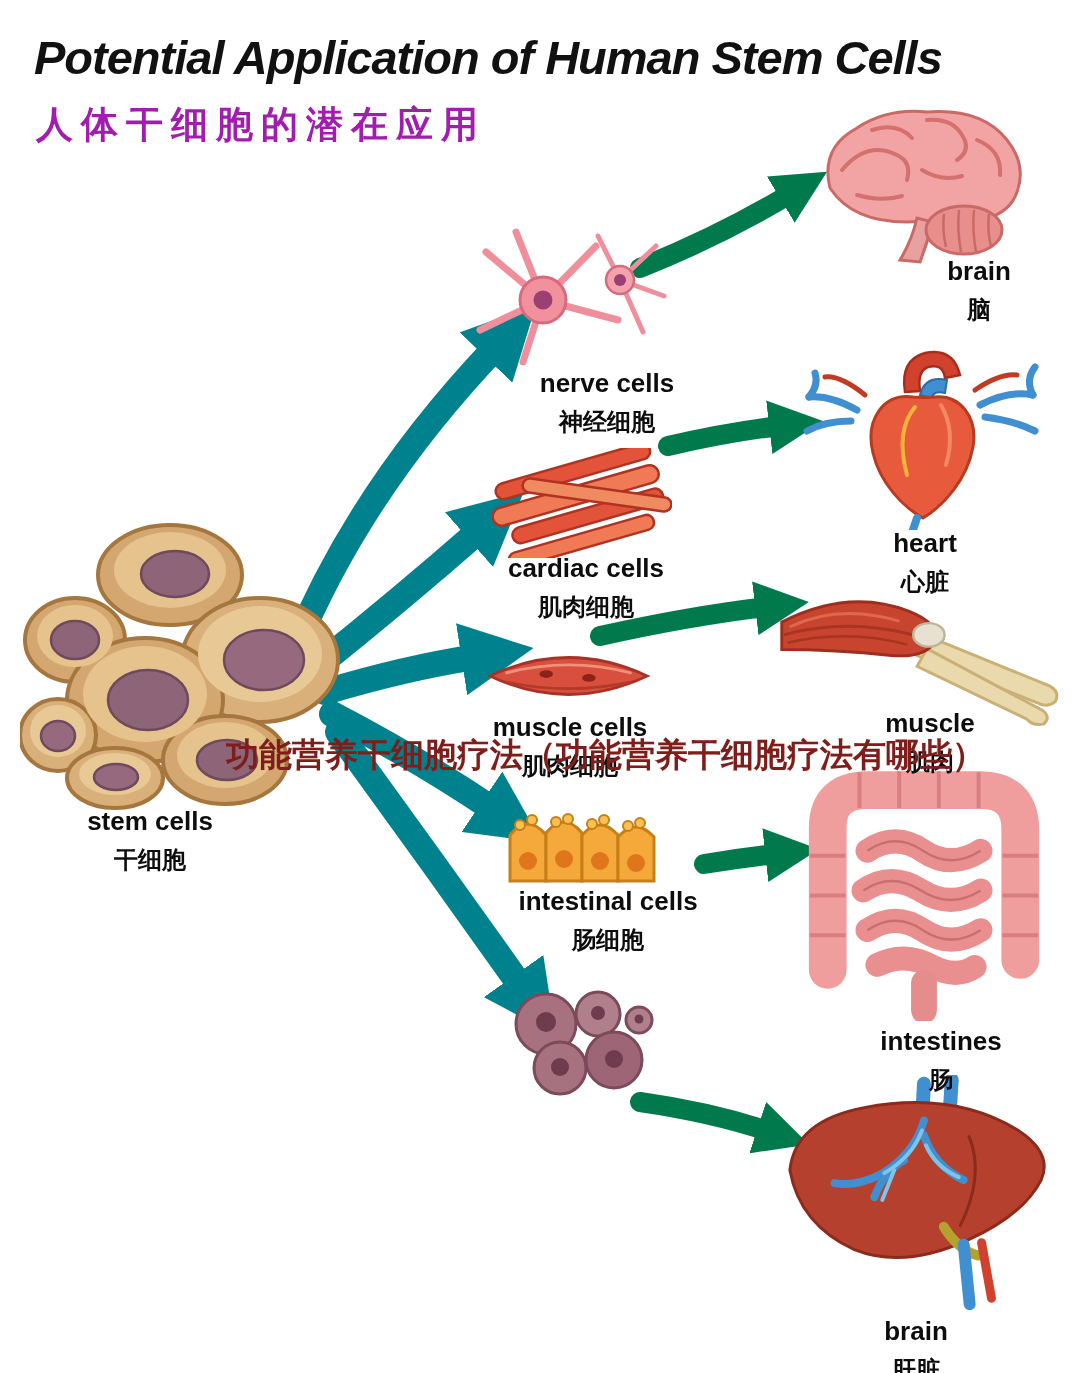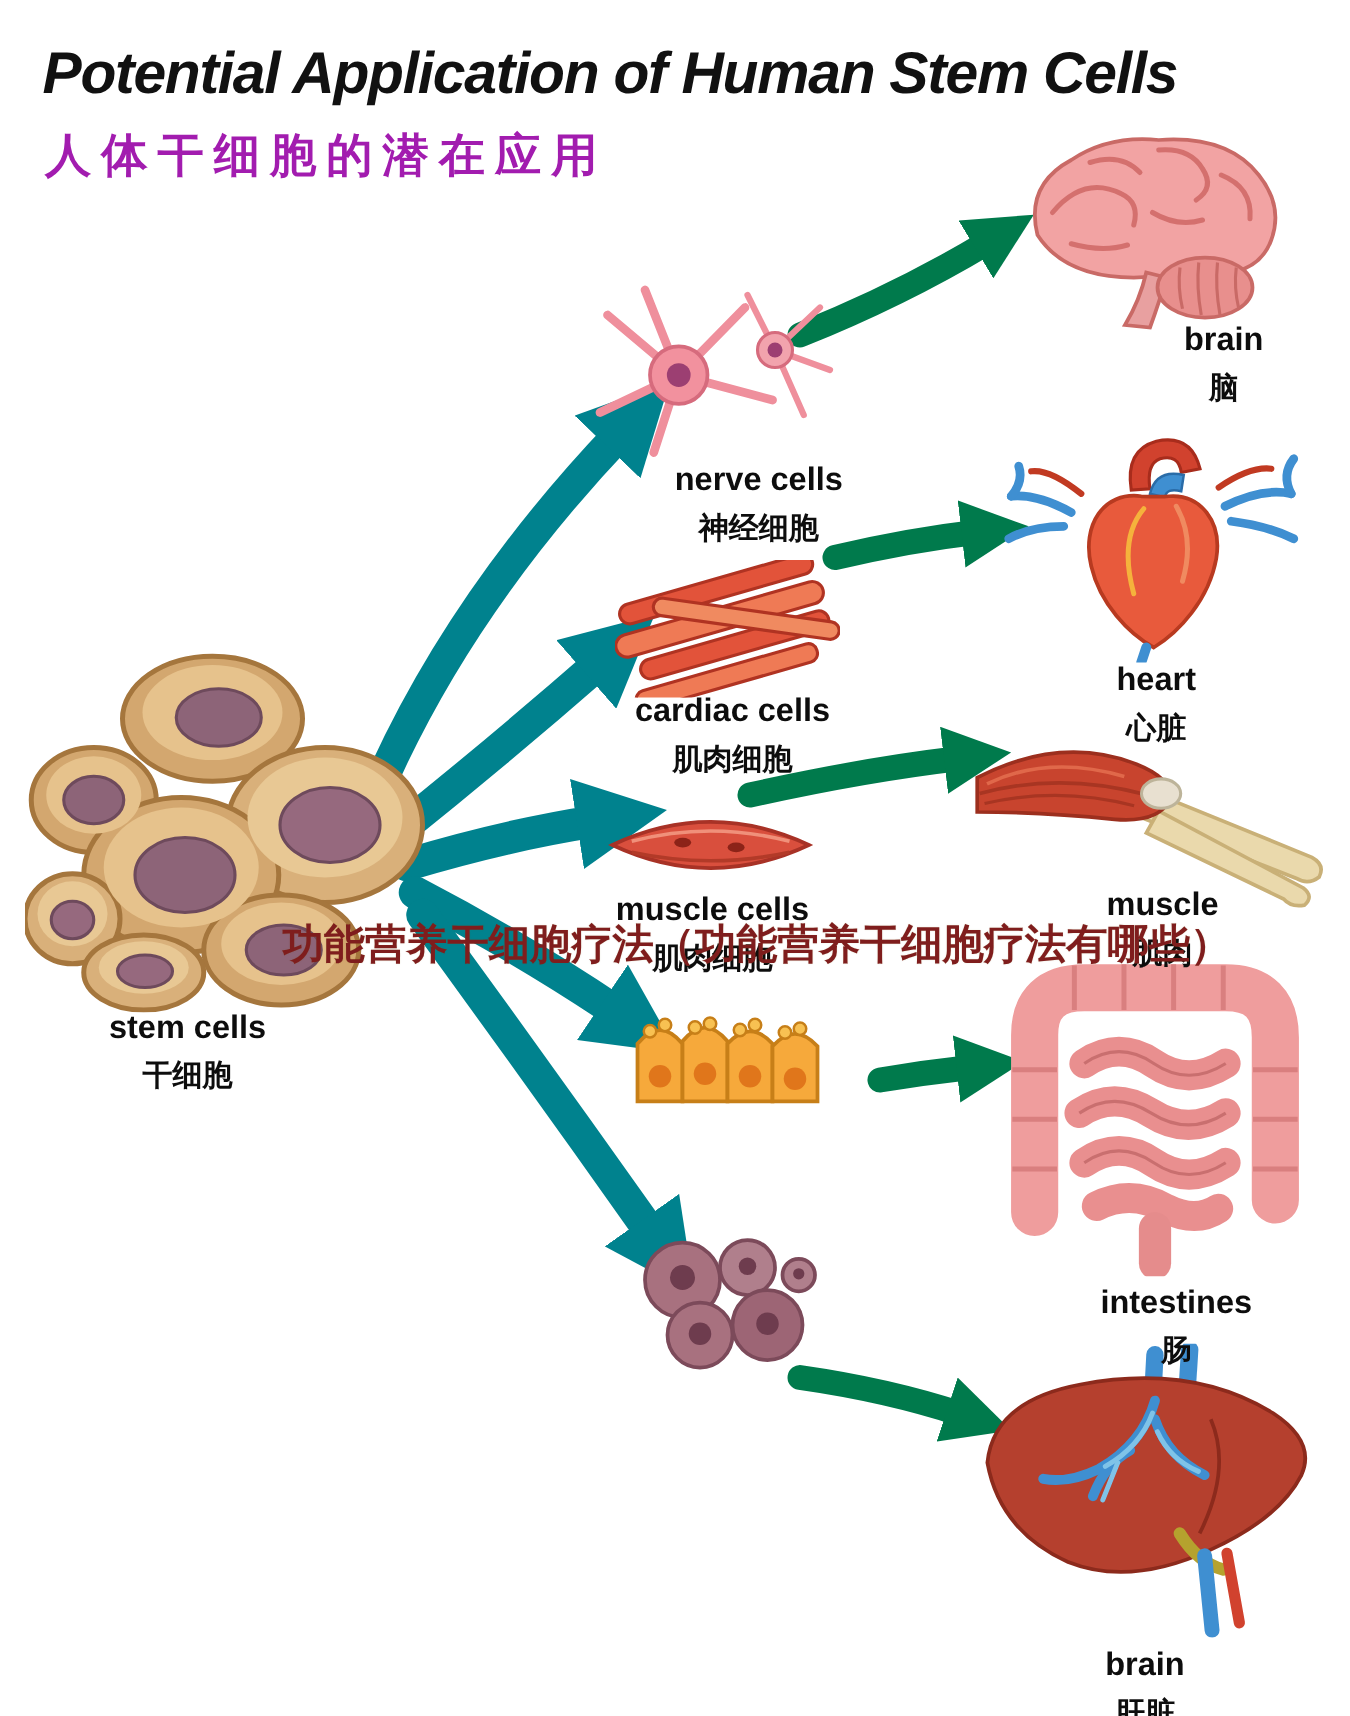--- a/index.html
+++ b/index.html
@@ -316,20 +316,24 @@
   <div class="label" style="left:586px; top:553px;">
     <div class="en">cardiac cells</div>
     <div class="zh">肌肉细胞</div>
   </div>
 
   <div class="label" style="left:570px; top:712px;">
     <div class="en">muscle cells</div>
     <div class="zh">肌肉细胞</div>
   </div>
 
+  <div class="label" style="left:608px; top:886px;">
+    <div class="en">intestinal cells</div>
+    <div class="zh">肠细胞</div>
+  </div>
 
 
   <div class="label" style="left:935px; top:256px;margin-left:44px;">
     <div class="en">brain</div>
     <div class="zh">脑</div>
   </div>
 
   <div class="label" style="left:925px; top:528px;">
     <div class="en">heart</div>
     <div class="zh">心脏</div>

